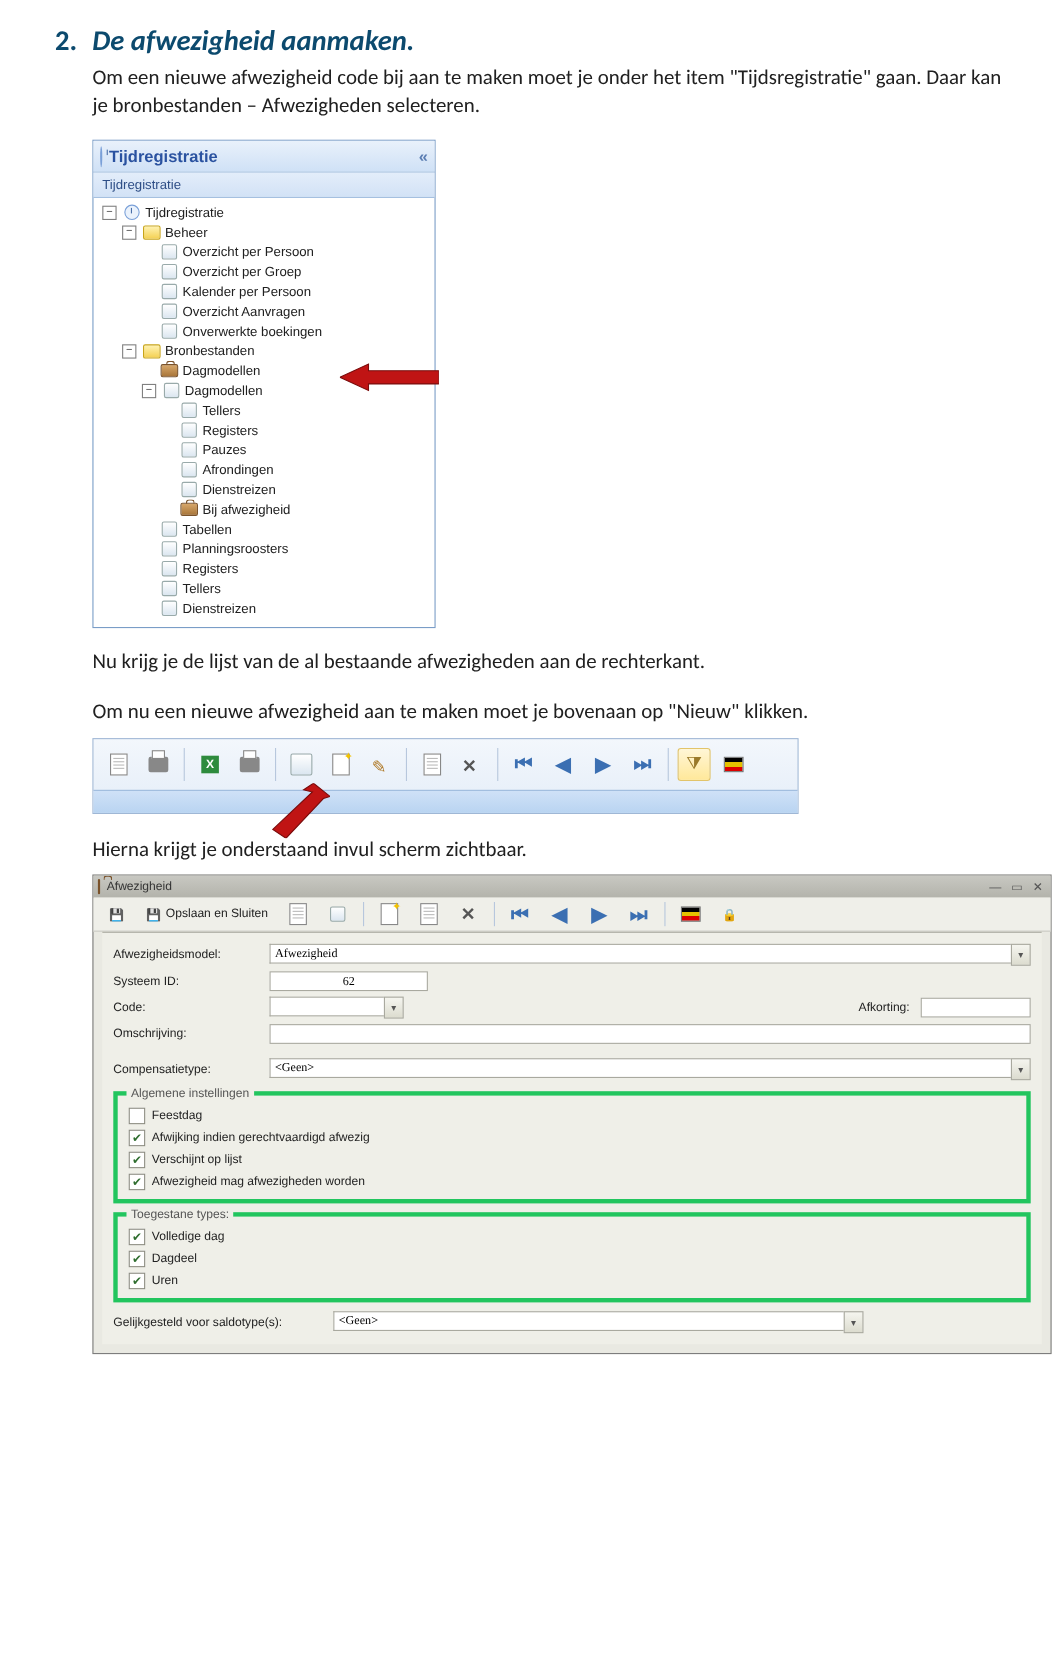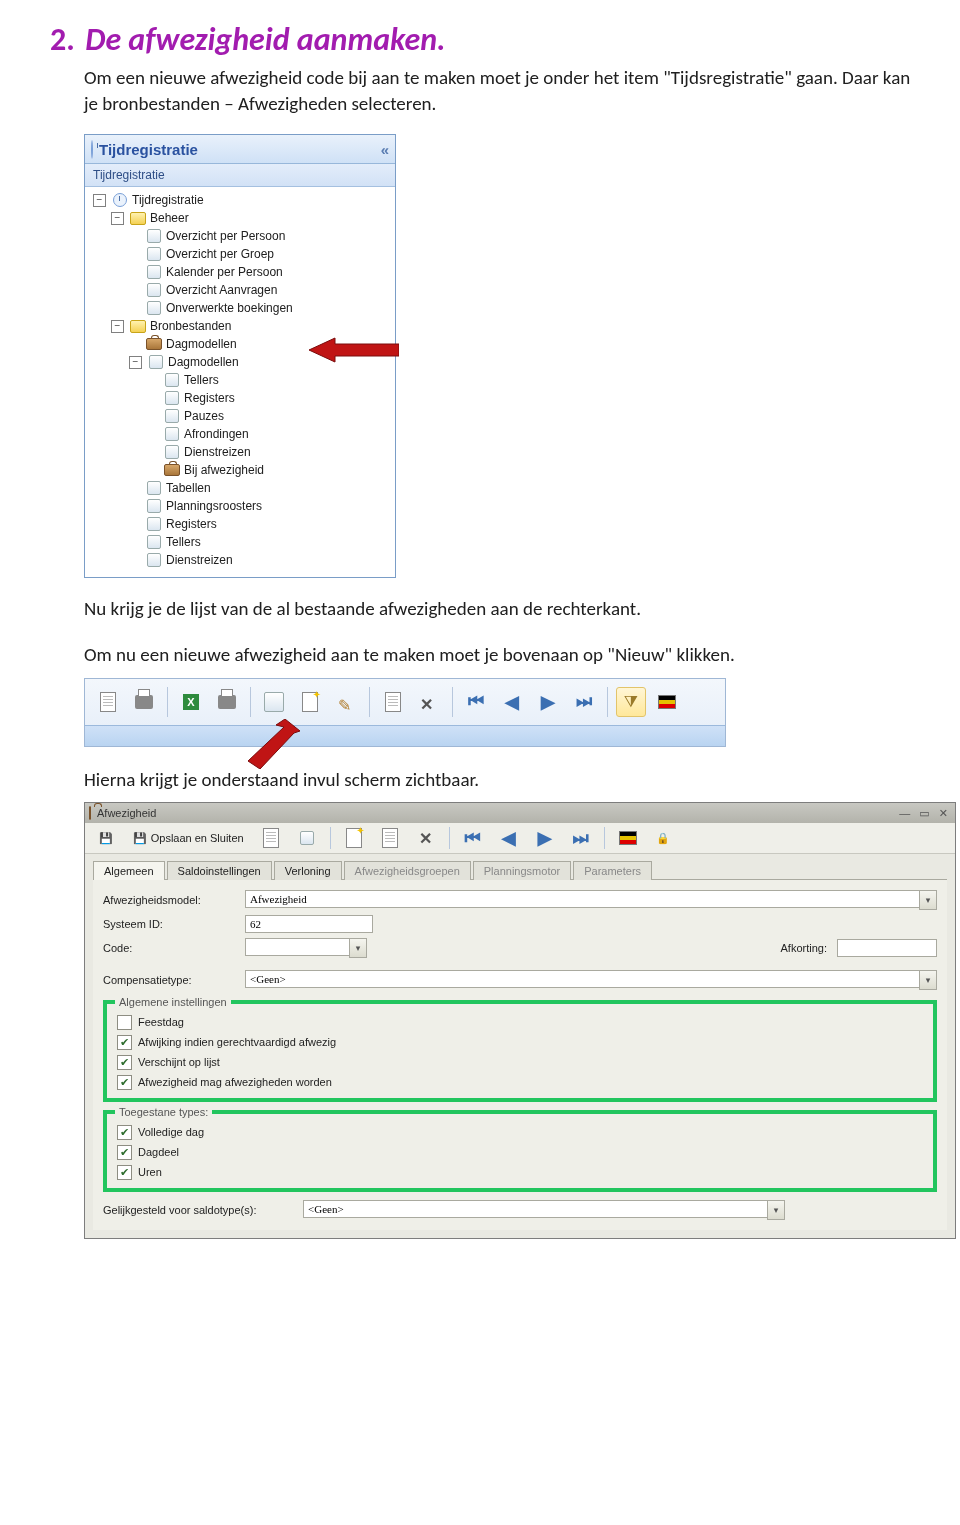--- a/index.html
+++ b/index.html
@@ -6,24 +6,24 @@
     margin:0;
     font-family:"Calibri","Segoe UI",sans-serif;
     font-size:19px;
     color:#202020;
     background:#fff;
     width:960px;
     padding:20px 40px 40px 50px;
     box-sizing:border-box;
   }
   h2.heading{
-    color:#a21caf;
+    color:#0c4a6e;
     font-style:italic;
     font-weight:600;
-    font-size:32px;
+    font-size:26px;
     margin:0 0 6px 0;
   }
   h2.heading .num{ font-style:normal; display:inline-block; min-width:28px;}
   p.body{ margin:0 0 18px 34px; line-height:1.35;}
   p.freestanding{ margin:18px 0 10px 34px; line-height:1.35;}
 
   
   .panel1{
     width:310px;
     margin-left:34px;
@@ -572,51 +572,47 @@
       </span>
     <span class="tb-sep"></span>
     <span class="tb-btn">
         <span class="flag-ic"></span>
       </span>
     <span class="tb-btn">
         <span>🔒</span>
       </span>
   </div>
 
-  <div class="tabs">
-    <div class="tab active">Algemeen</div>
-    <div class="tab enabled">Saldoinstellingen</div>
-    <div class="tab enabled">Verloning</div>
-    <div class="tab">Afwezigheidsgroepen</div>
-    <div class="tab">Planningsmotor</div>
-    <div class="tab">Parameters</div>
-  </div>
 
   <div class="formbody">
     <div class="fl">
       <label>Afwezigheidsmodel:</label>
       <div class="combo wide">
         <input class="inp wide" value="Afwezigheid" style="">
         <span class="drop">▾</span>
       </div>
     </div>
     <div class="fl">
       <label>Systeem ID:</label>
-      <input class="inp" style="width: 128px; text-align: left;" value="62">
+      <input class="inp" style="width: 144px; text-align: center;" value="62">
     </div>
     <div class="fl">
       <label>Code:</label>
       <div class="combo">
         <input class="inp" style="width: 104px;">
         <span class="drop">▾</span>
       </div>
       <span style="flex:1"></span>
       <label style="width:auto">Afkorting:</label>
       <input class="inp" style="width: 100px;">
     </div>
+    <div class="fl">
+      <label>Omschrijving:</label>
+      <input class="inp wide" style="">
+    </div>
     <div style="height:8px"></div>
     <div class="fl">
       <label>Compensatietype:</label>
       <div class="combo wide">
         <input class="inp wide" value="&lt;Geen&gt;" style="">
         <span class="drop">▾</span>
       </div>
     </div>
 
     <div class="group">

